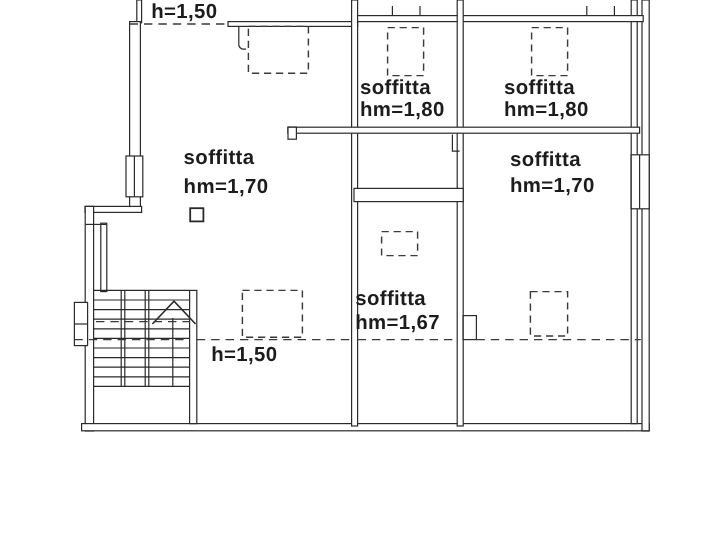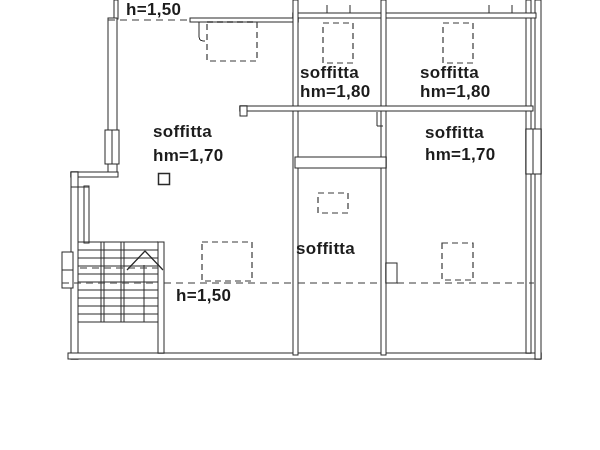--- a/index.html
+++ b/index.html
@@ -131,17 +131,18 @@
     <div>hm=1,70</div>
   </div>
 
   <div class="lbl room-lbl" style="left:425px;top:122px;line-height:22px;">
     <div>soffitta</div>
     <div>hm=1,70</div>
   </div>
 
   <div class="lbl room-lbl" style="left:296px;top:239px;line-height:20px;">
     <div>soffitta</div>
+    <div>hm=1,67</div>
   </div>
 
   <div class="lbl" style="left:176px;top:287px;">h=1,50</div>
 
 </div>
 
 </body></html>

